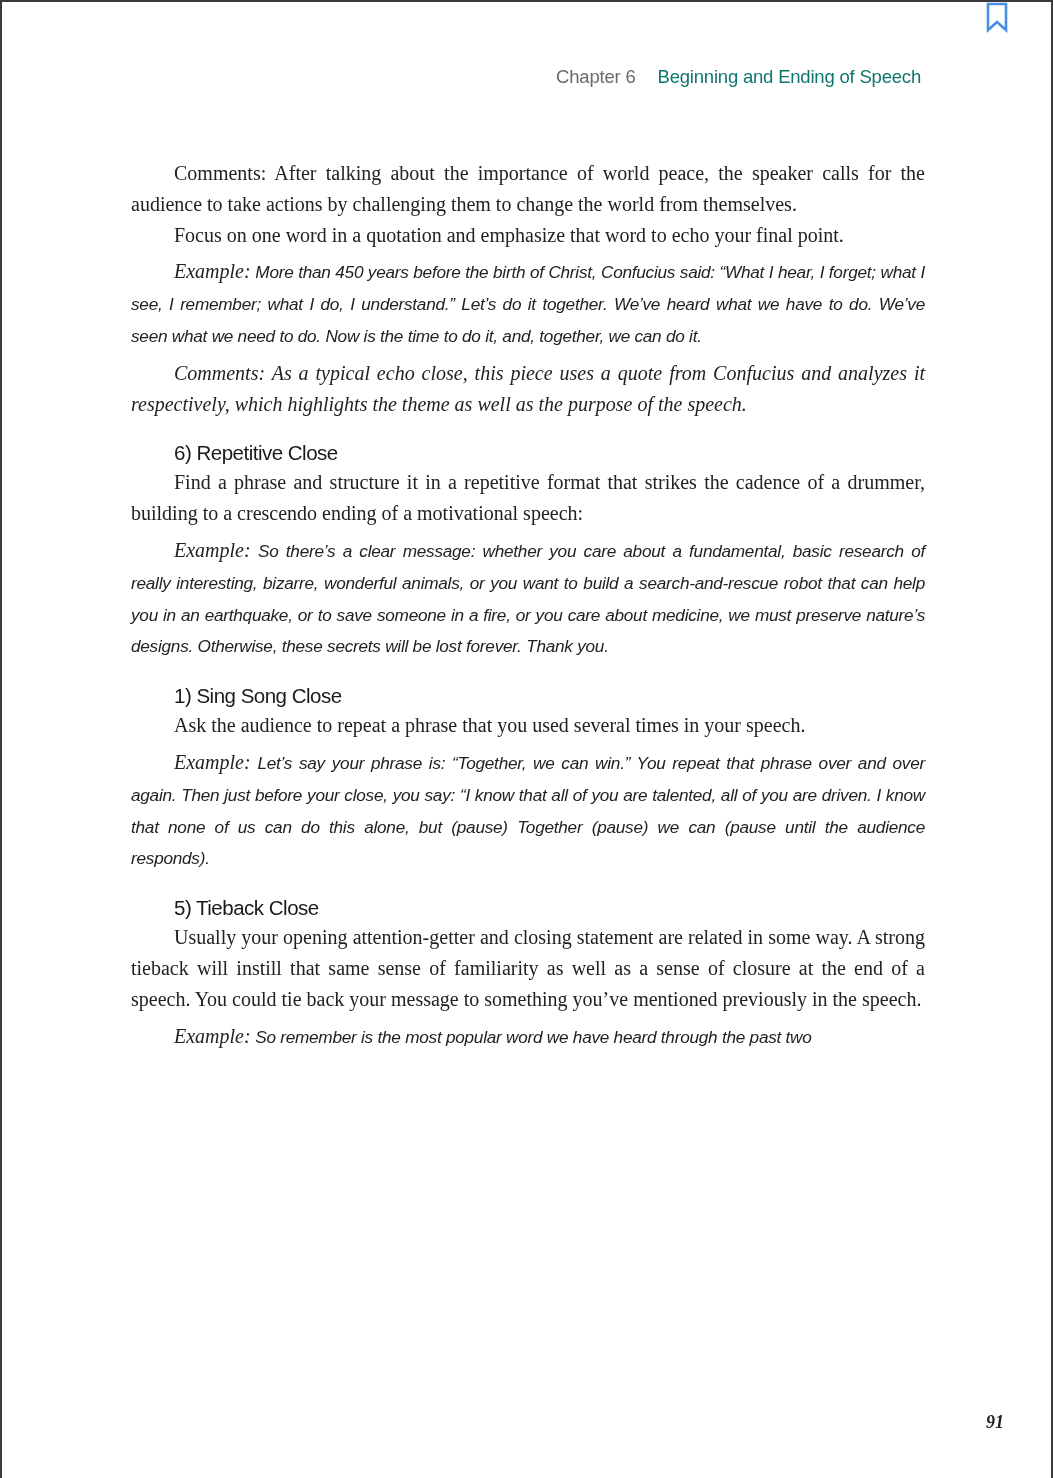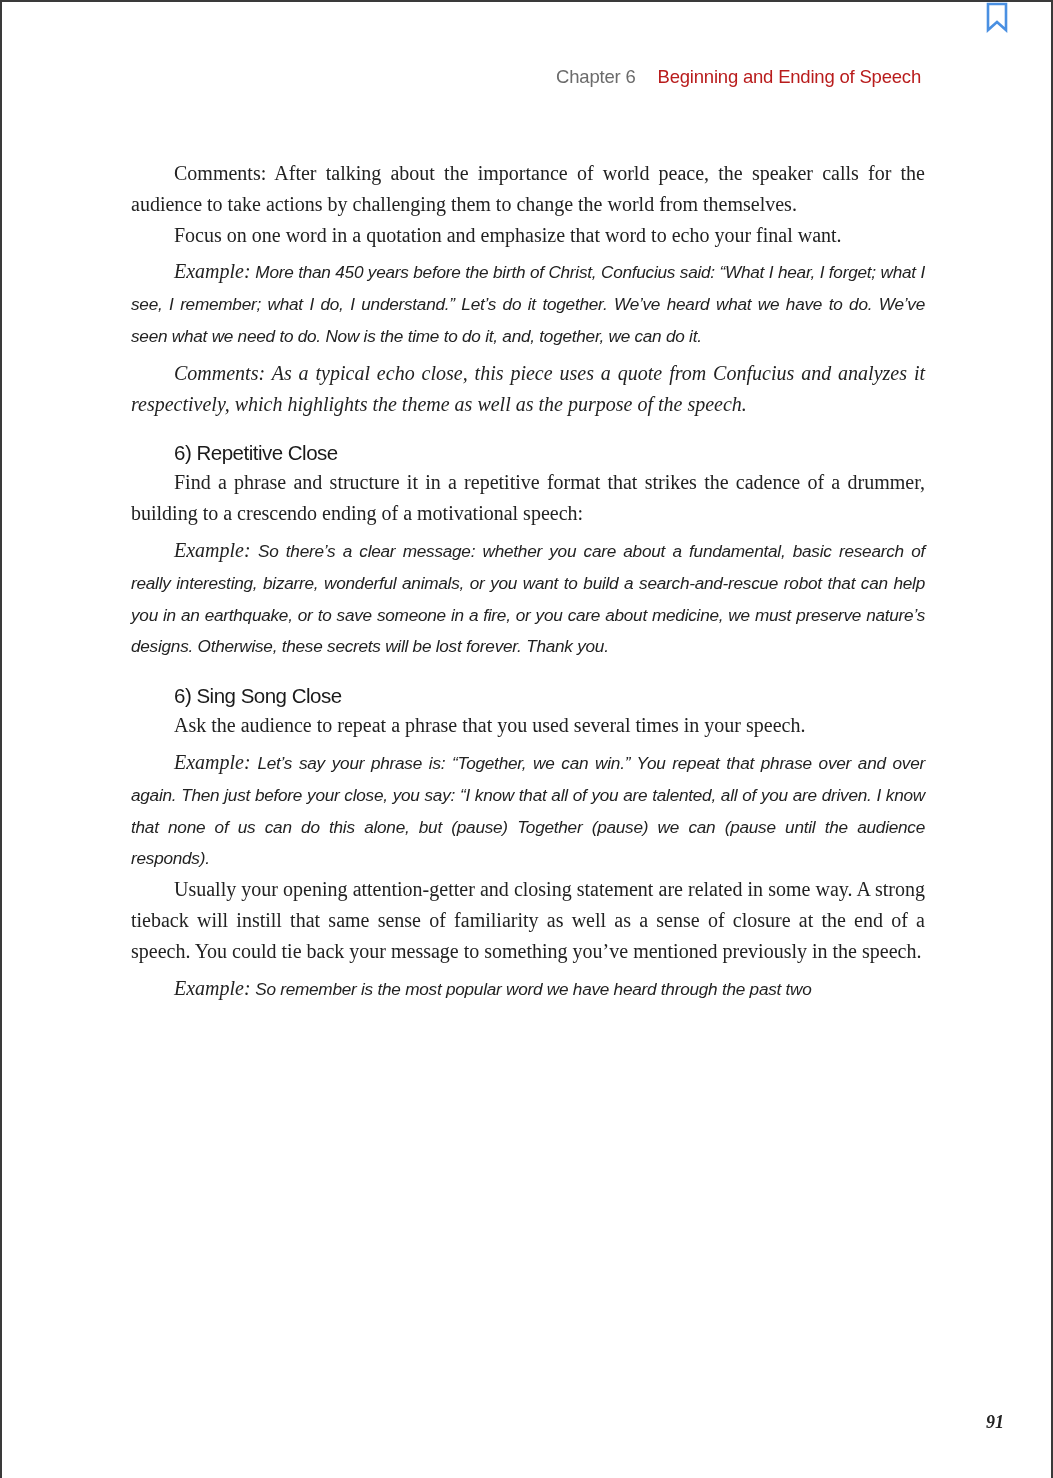--- a/index.html
+++ b/index.html
@@ -14,21 +14,21 @@
   .bookmark {
     position: absolute; left: 983px; top: 0px; width: 24px; height: 32px;
     cursor: pointer;
   }
   .running-head {
     position: absolute; top: 64px; right: 130px;
     font-family: "Liberation Sans", sans-serif; font-size: 18.5px;
     letter-spacing: -0.2px;
   }
   .running-head .chap { color: #6b6b6b; margin-right: 22px; }
-  .running-head .title { color: #b91c1c; }
+  .running-head .title { color: #0f766e; }
   .content {
     position: absolute; left: 129px; top: 156px; width: 794px;
     color: #222;
   }
   p {
     margin: 0;
     font-family: "Liberation Serif", serif;
     font-size: 20px; line-height: 30.8px;
     text-align: justify; text-indent: 43px;
   }
@@ -60,30 +60,31 @@
 </div>
 
 <div class="running-head">
   <span class="chap">Chapter 6</span><span class="title">Beginning and Ending of Speech</span>
 </div>
 
 <div class="content">
 
   <p><span class="label">Comments:</span><span> After talking about the importance of world peace, the speaker calls for the audience to take actions by challenging them to change the world from themselves.</span></p>
 
-  <p>Focus on one word in a quotation and emphasize that word to echo your final want.</p>
+  <p>Focus on one word in a quotation and emphasize that word to echo your final point.</p>
   <p class="gap"><span class="label">Example:</span><span class="sans"> More than 450 years before the birth of Christ, Confucius said: “What I hear, I forget; what I see, I remember; what I do, I understand.” Let’s do it together. We’ve heard what we have to do. We’ve seen what we need to do. Now is the time to do it, and, together, we can do it.</span></p>
   <p class="gap"><span class="label">Comments:</span><span> As a typical echo close, this piece uses a quote from Confucius and analyzes it respectively, which highlights the theme as well as the purpose of the speech.</span></p>
 
   <h3>6) Repetitive Close</h3>
   <p>Find a phrase and structure it in a repetitive format that strikes the cadence of a drummer, building to a crescendo ending of a motivational speech:</p>
   <p class="gap"><span class="label">Example:</span><span class="sans"> So there’s a clear message: whether you care about a fundamental, basic research of really interesting, bizarre, wonderful animals, or you want to build a search-and-rescue robot that can help you in an earthquake, or to save someone in a fire, or you care about medicine, we must preserve nature’s designs. Otherwise, these secrets will be lost forever. Thank you.</span></p>
 
-  <h3>6) Sing Song Close</h3>
+  <h3>1) Sing Song Close</h3>
   <p>Ask the audience to repeat a phrase that you used several times in your speech.</p>
   <p class="gap"><span class="label">Example:</span><span class="sans"> Let’s say your phrase is: “Together, we can win.” You repeat that phrase over and over again. Then just before your close, you say: “I know that all of you are talented, all of you are driven. I know that none of us can do this alone, but (pause) Together (pause) we can (pause until the audience responds).</span></p>
 
+  <h3>5) Tieback Close</h3>
   <p>Usually your opening attention-getter and closing statement are related in some way. A strong tieback will instill that same sense of familiarity as well as a sense of closure at the end of a speech. You could tie back your message to something you’ve mentioned previously in the speech.</p>
   <p class="gap"><span class="label">Example:</span><span class="sans"> So remember is the most popular word we have heard through the past two</span></p>
 
 </div>
 
 <div class="page-num">91</div>
 
 </body></html>

